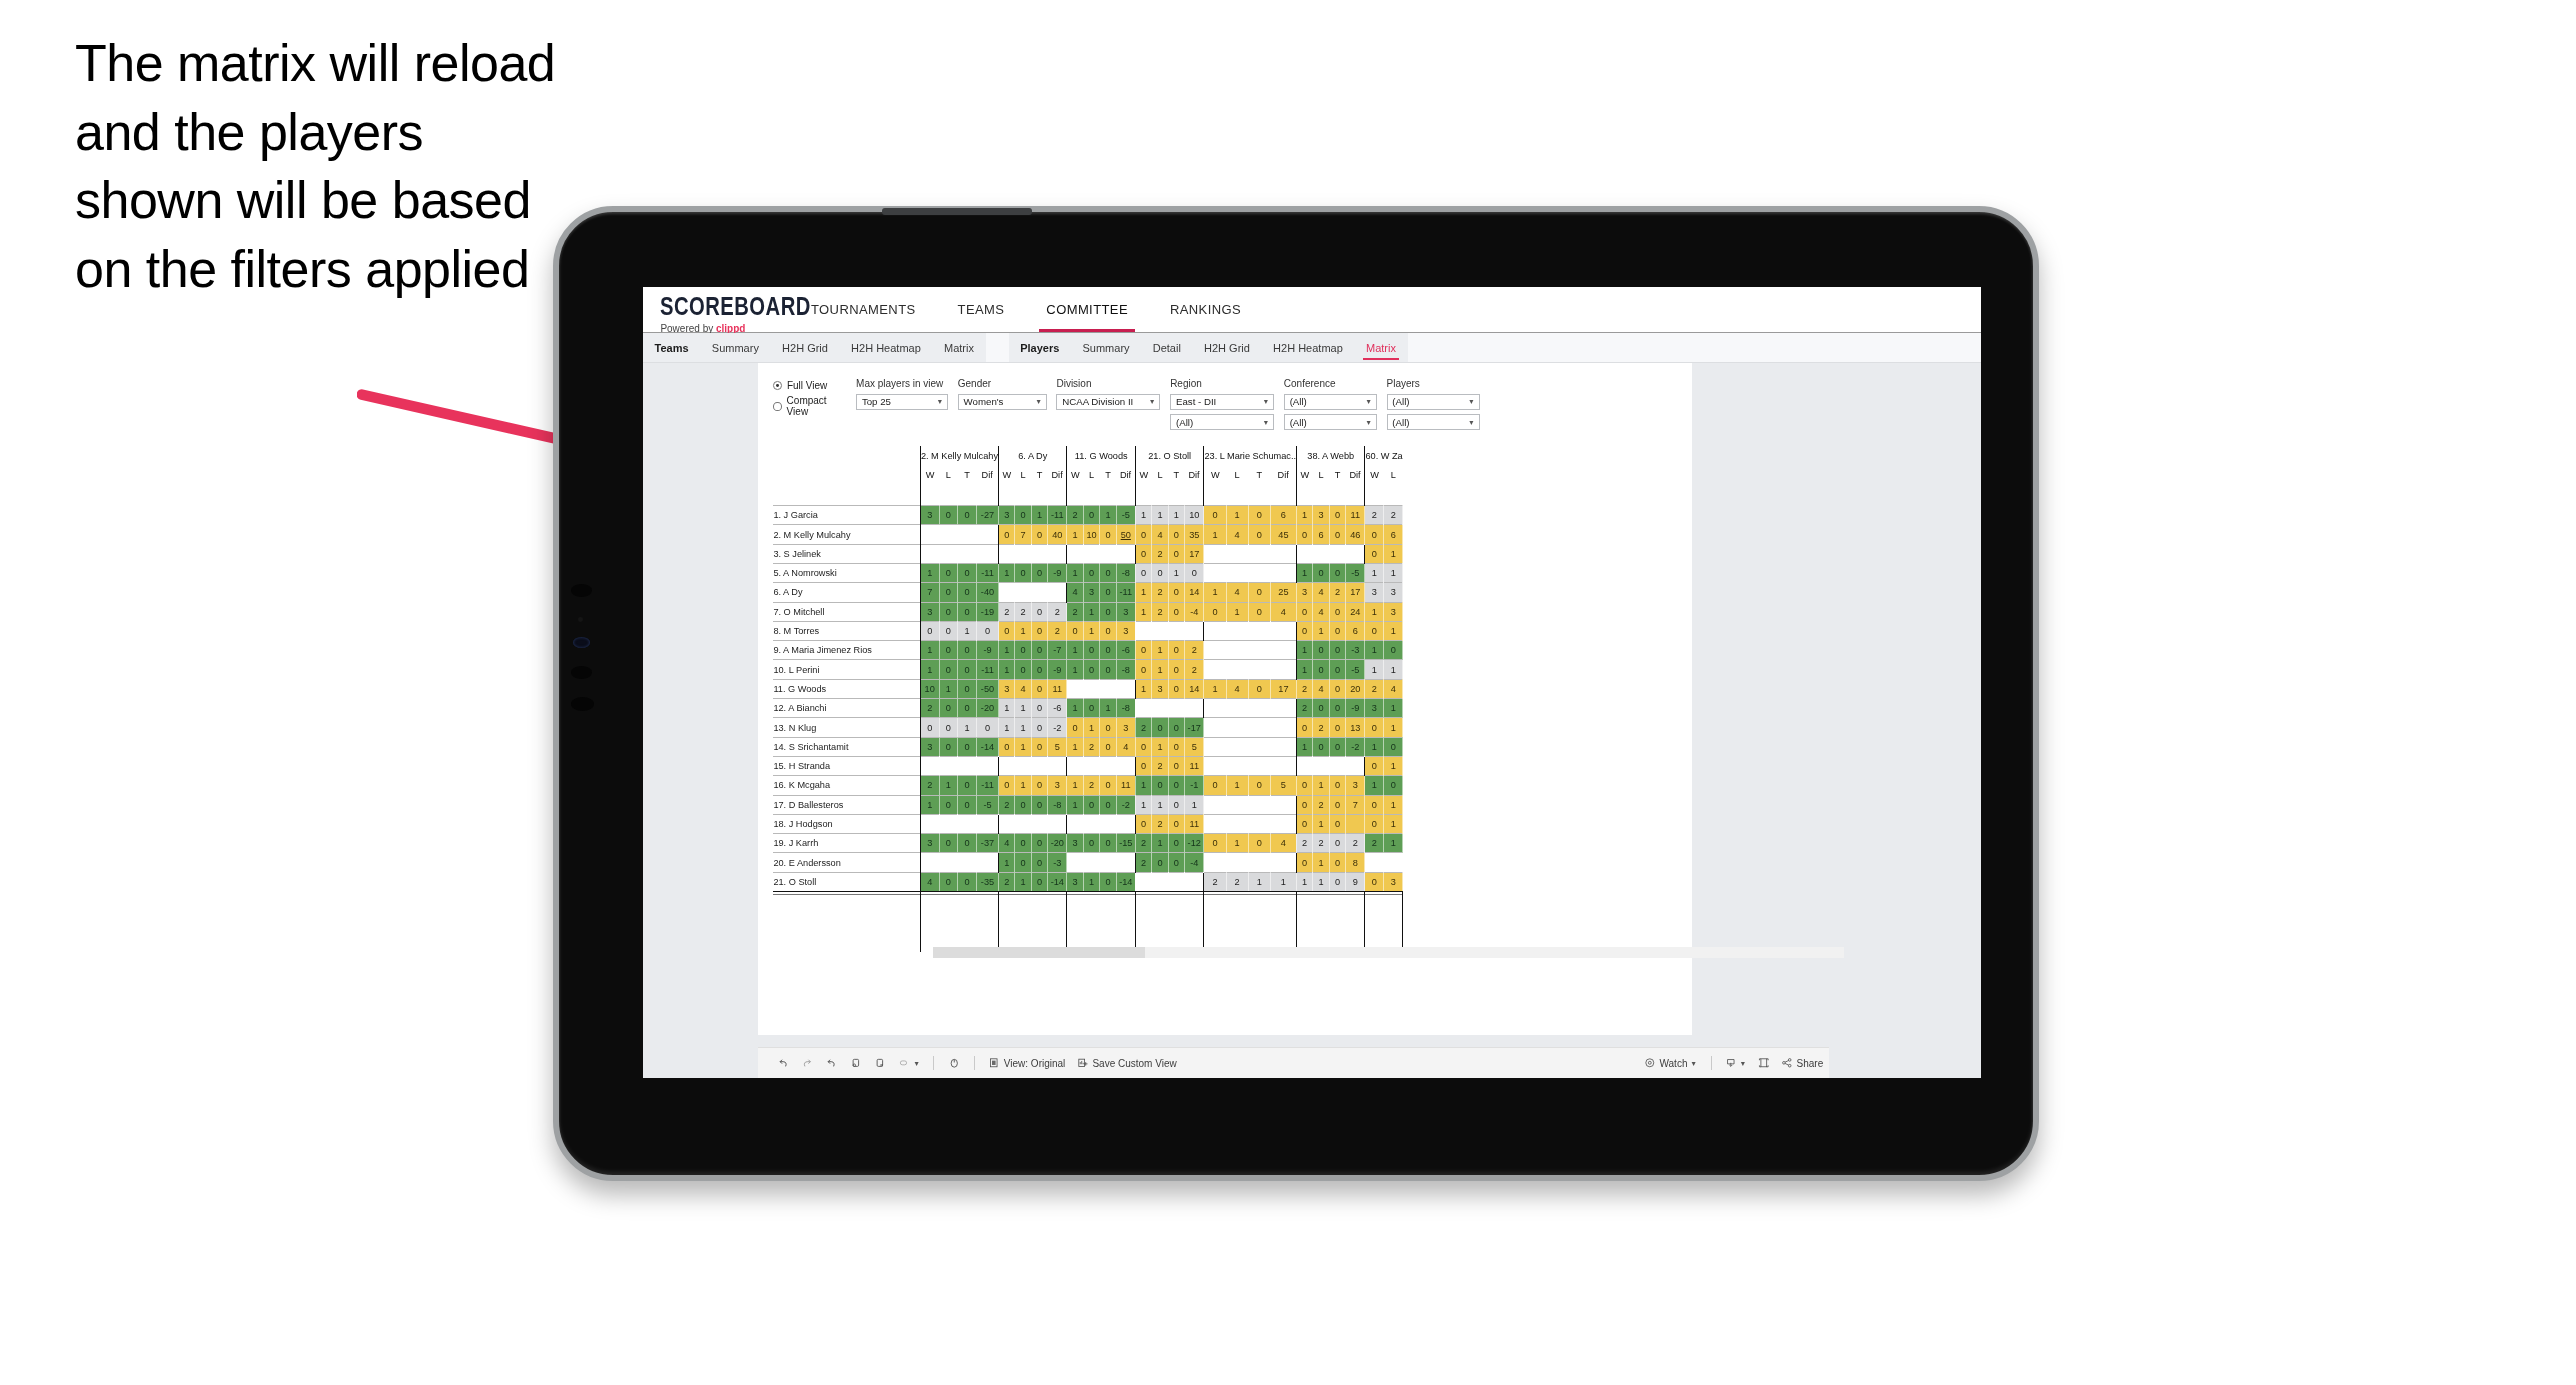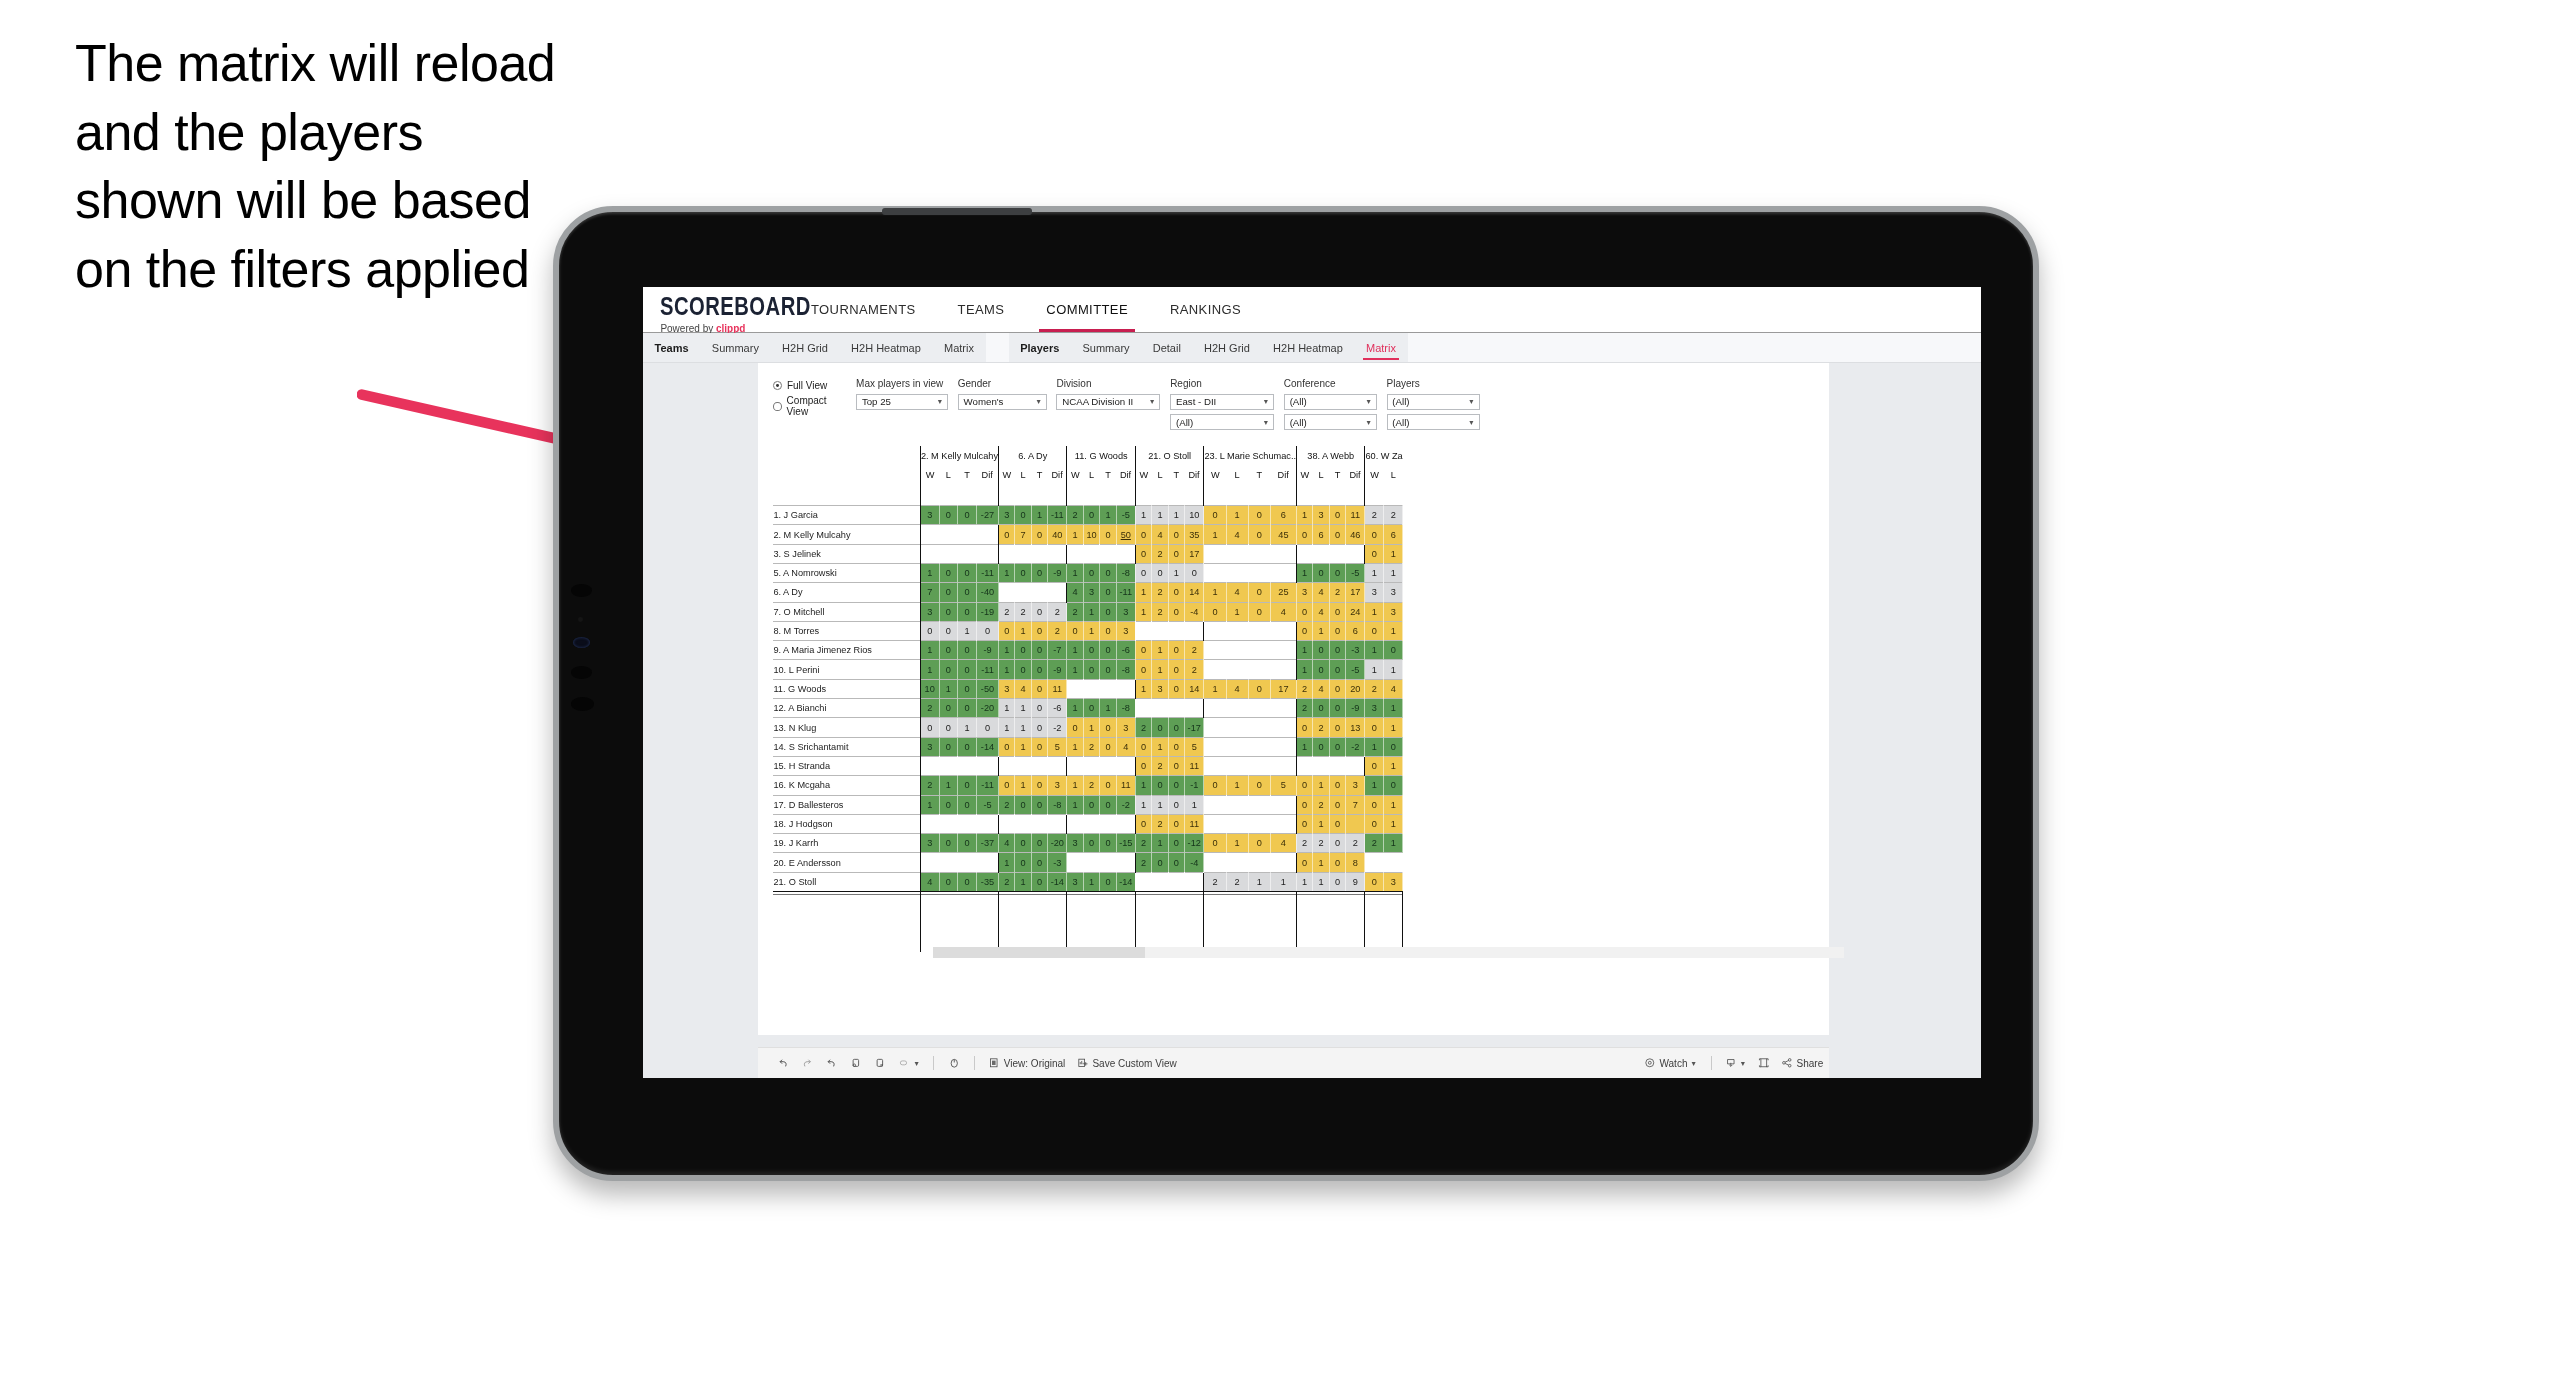--- a/index.html
+++ b/index.html
@@ -89,21 +89,21 @@
   }
   .snav.bold { font-weight:bold; color:#1c1c1c; }
   .snav.active { color:#e0305c; }
   .snav.active::after{
     content:""; position:absolute; left:8.7px; right:8.7px; bottom:1.9px; height:2.4px; background:#e0305c;
   }
 
   
   #viz { position:relative; height:715px; background:#e9ebee; }
   #viz-sheet {
-    position:absolute; left:115px; top:0; width:1071px; height:672px;
+    position:absolute; left:115px; top:0; width:934px; height:672px;
     background:#ffffff;
   }
 
   
   #filters { display:flex; padding:15.4px 0 0 15.4px; gap:0; }
   .f-col { margin-right:9.7px; }
   .f-label { font-size:10px; color:#333; margin-bottom:2.9px; height:12.5px; }
   .f-sel {
     height:16.4px; border:1px solid #b9bcc0; background:#fff;
     font-size:9.7px; color:#222; display:flex; align-items:center;

